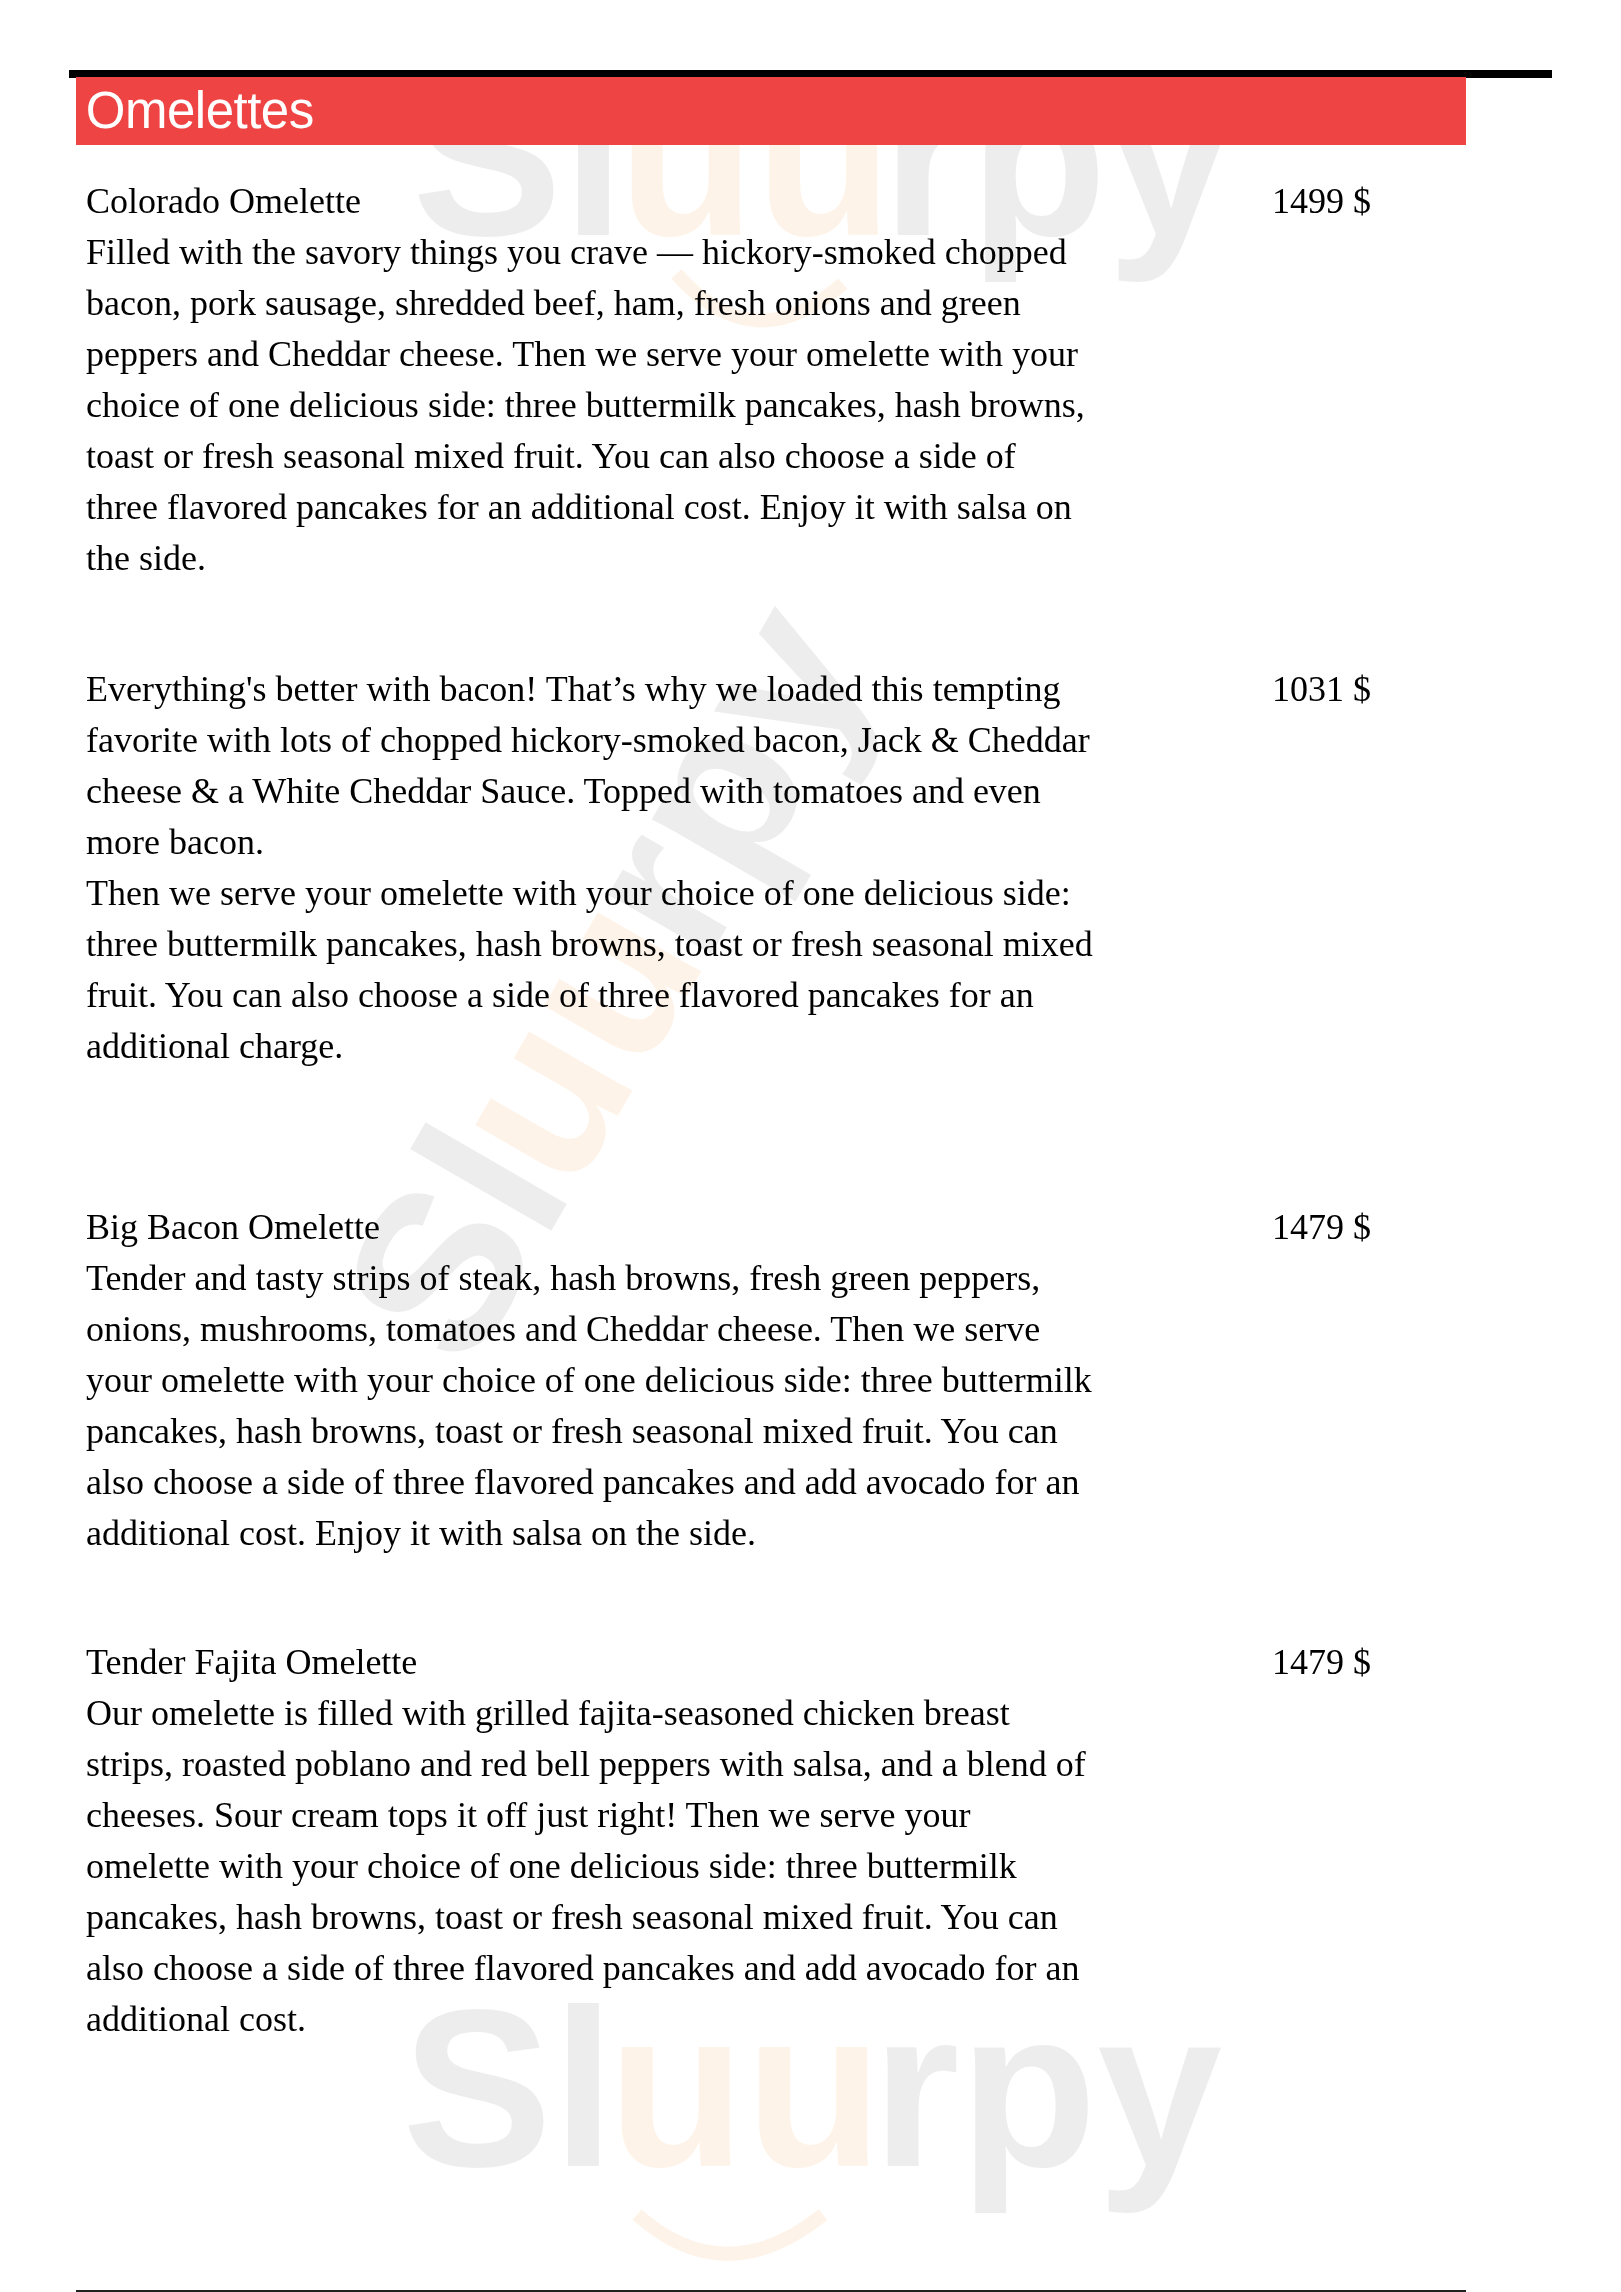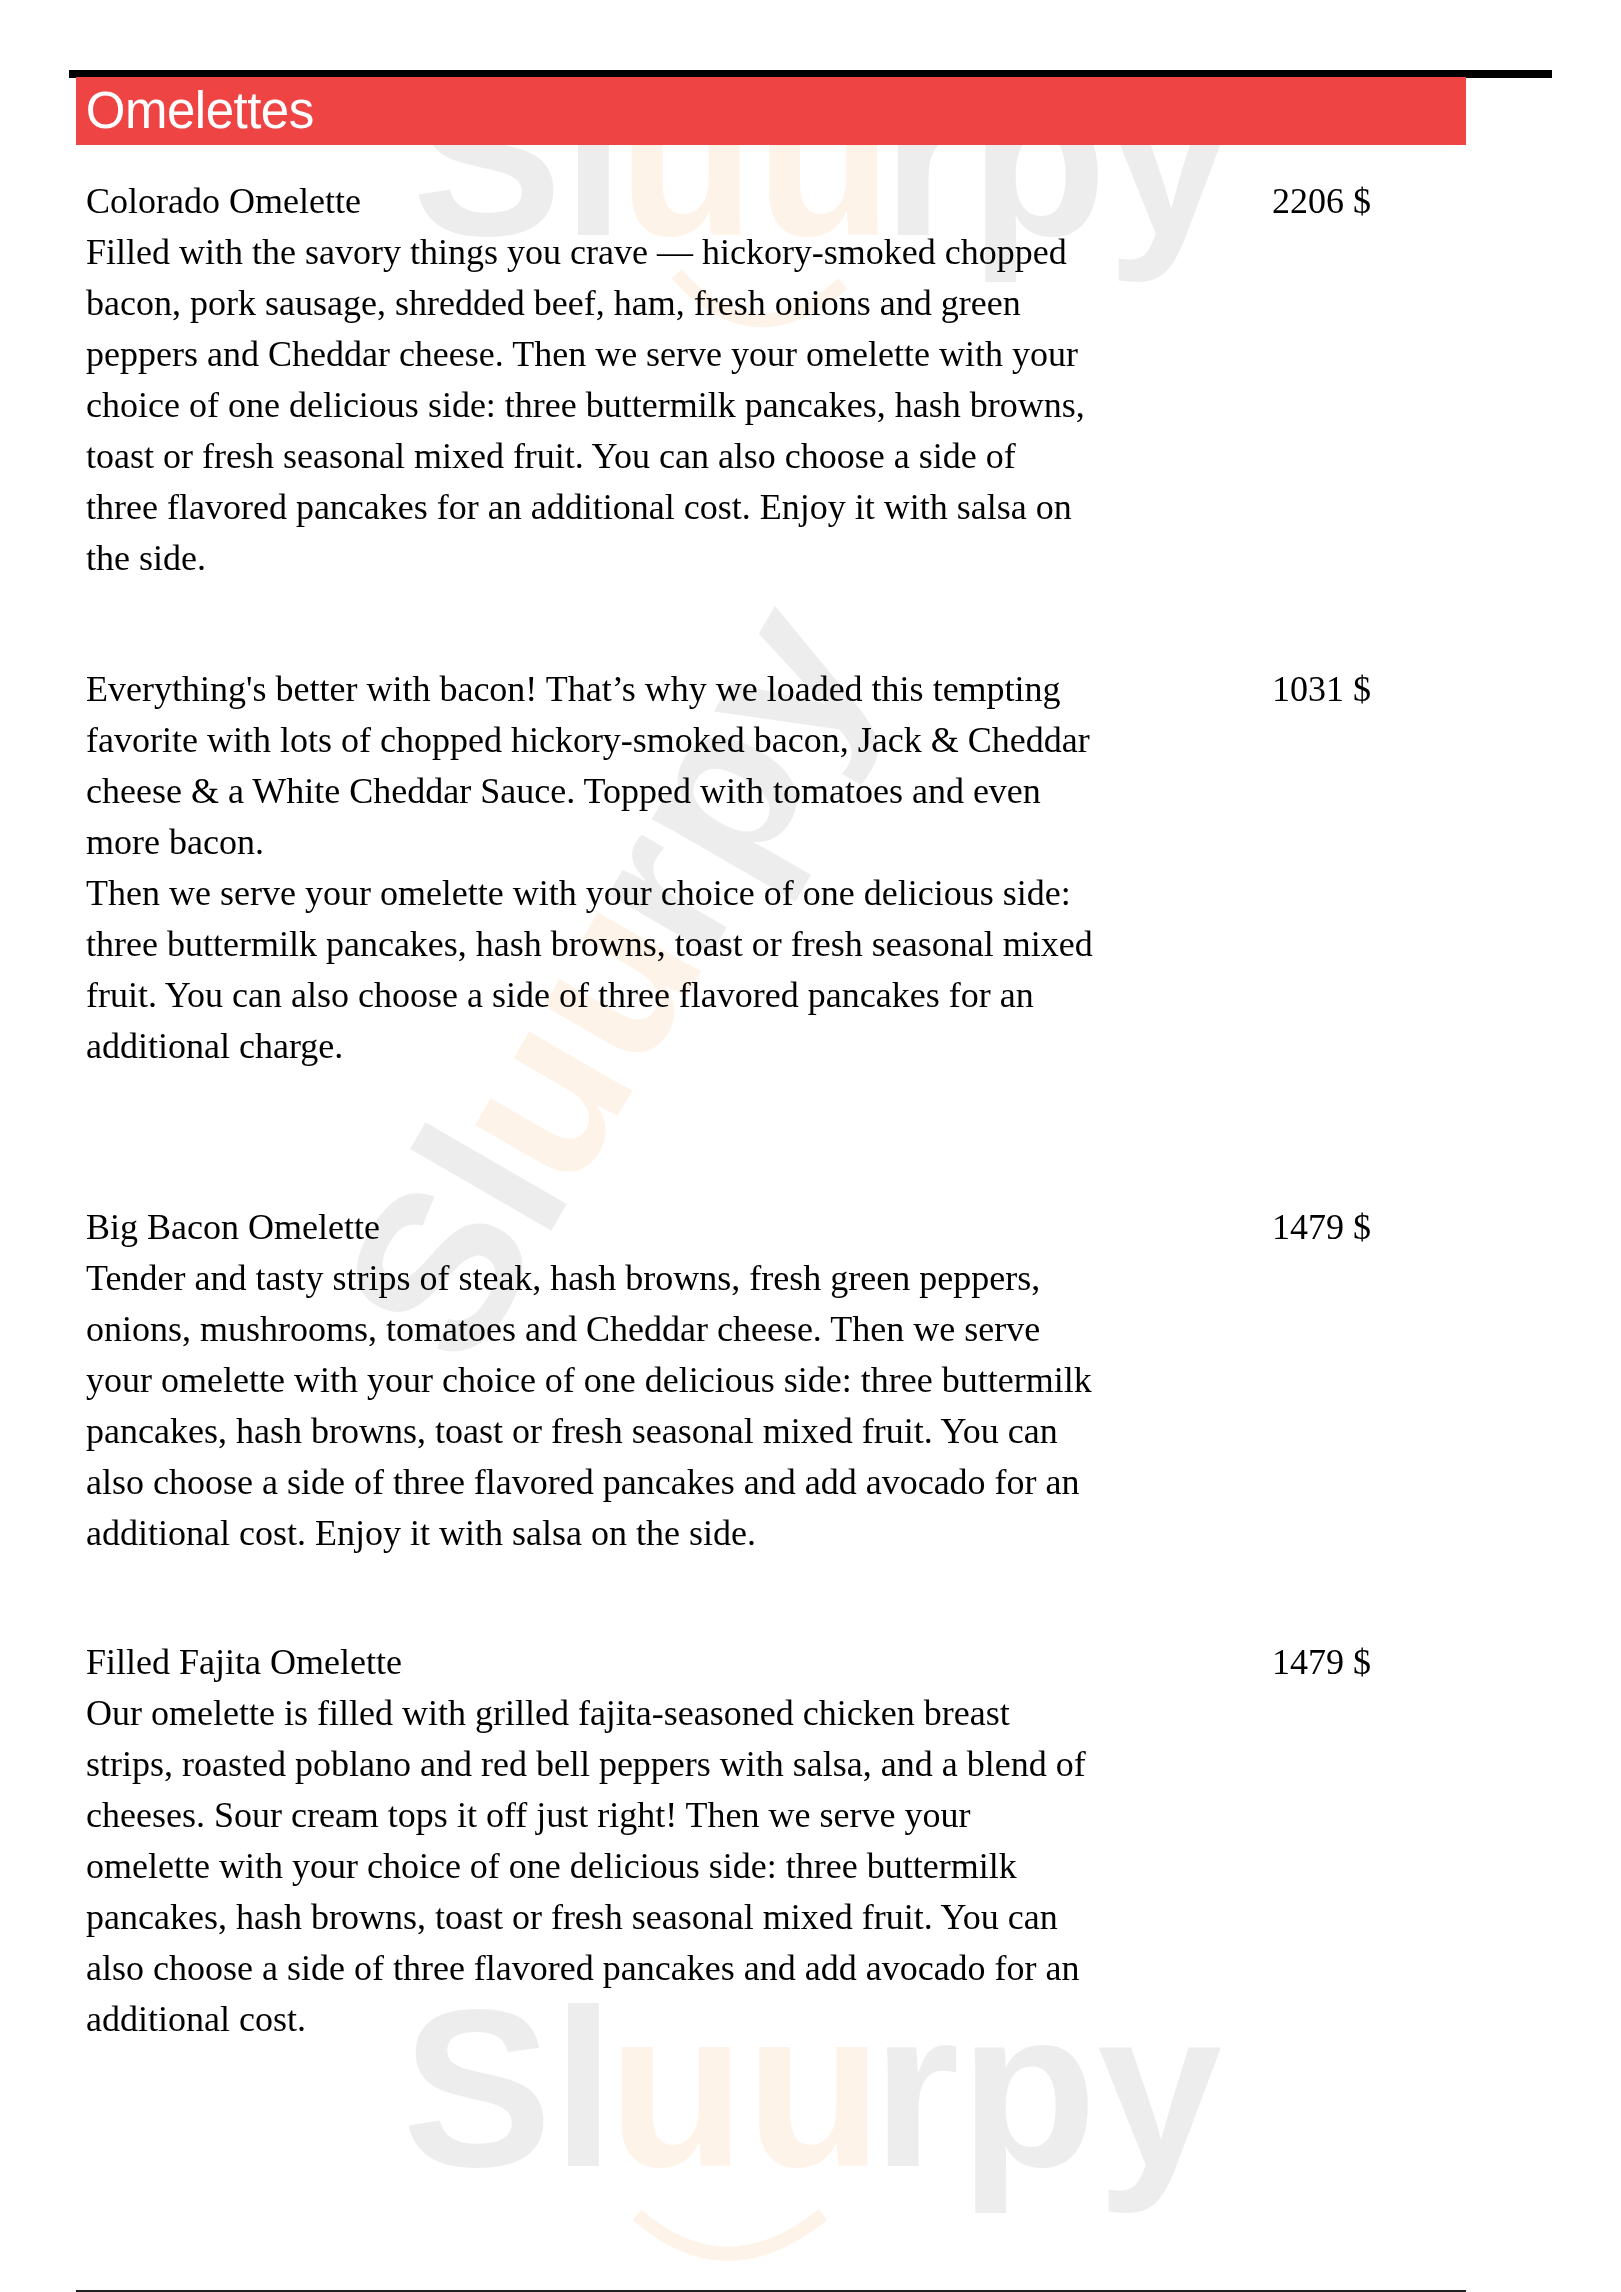--- a/index.html
+++ b/index.html
@@ -52,21 +52,21 @@
 <div class="item" style="top:176px;">
   <p class="item-name">Colorado Omelette</p>
   <p class="item-desc">Filled with the savory things you crave — hickory-smoked chopped
 bacon, pork sausage, shredded beef, ham, fresh onions and green
 peppers and Cheddar cheese. Then we serve your omelette with your
 choice of one delicious side: three buttermilk pancakes, hash browns,
 toast or fresh seasonal mixed fruit. You can also choose a side of
 three flavored pancakes for an additional cost. Enjoy it with salsa on
 the side.</p>
 </div>
-<div class="item-price" style="top:176px;">2206 $</div>
+<div class="item-price" style="top:176px;">1499 $</div>
 
 <div class="item" style="top:664px;">
   <p class="item-desc">Everything's better with bacon! That’s why we loaded this tempting
 favorite with lots of chopped hickory-smoked bacon, Jack &amp; Cheddar
 cheese &amp; a White Cheddar Sauce. Topped with tomatoes and even
 more bacon.
 Then we serve your omelette with your choice of one delicious side:
 three buttermilk pancakes, hash browns, toast or fresh seasonal mixed
 fruit. You can also choose a side of three flavored pancakes for an
 additional charge.</p>
@@ -78,21 +78,21 @@
   <p class="item-desc">Tender and tasty strips of steak, hash browns, fresh green peppers,
 onions, mushrooms, tomatoes and Cheddar cheese. Then we serve
 your omelette with your choice of one delicious side: three buttermilk
 pancakes, hash browns, toast or fresh seasonal mixed fruit. You can
 also choose a side of three flavored pancakes and add avocado for an
 additional cost. Enjoy it with salsa on the side.</p>
 </div>
 <div class="item-price" style="top:1202px;">1479 $</div>
 
 <div class="item" style="top:1637px;">
-  <p class="item-name">Filled Fajita Omelette</p>
+  <p class="item-name">Tender Fajita Omelette</p>
   <p class="item-desc">Our omelette is filled with grilled fajita-seasoned chicken breast
 strips, roasted poblano and red bell peppers with salsa, and a blend of
 cheeses. Sour cream tops it off just right! Then we serve your
 omelette with your choice of one delicious side: three buttermilk
 pancakes, hash browns, toast or fresh seasonal mixed fruit. You can
 also choose a side of three flavored pancakes and add avocado for an
 additional cost.</p>
 </div>
 <div class="item-price" style="top:1637px;">1479 $</div>
 

